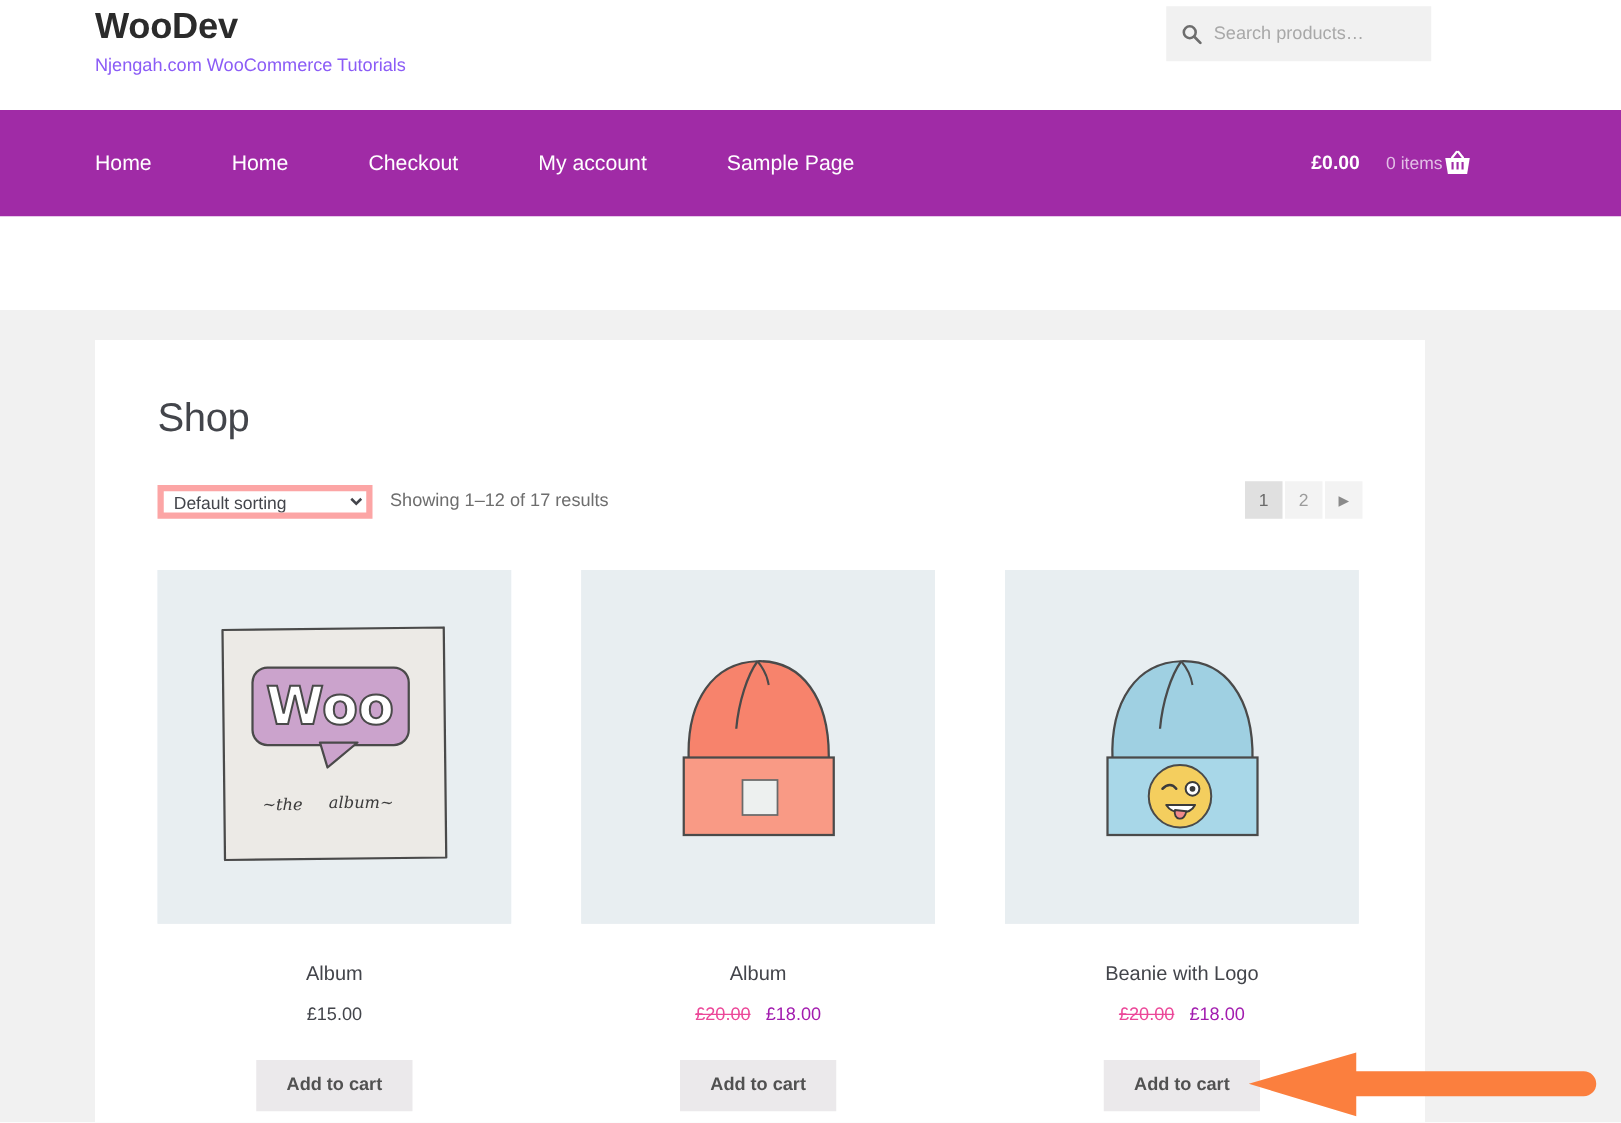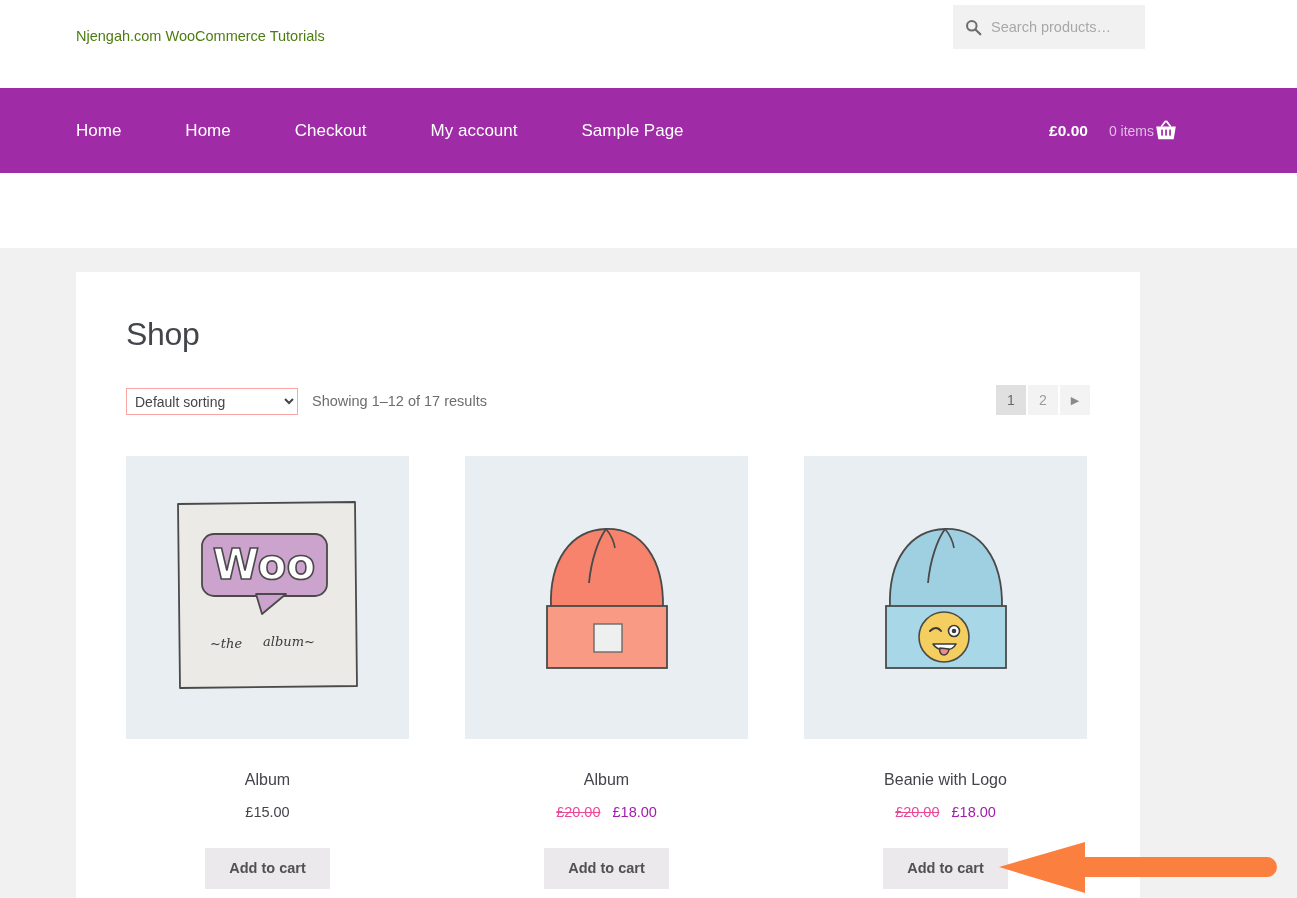--- a/index.html
+++ b/index.html
@@ -28,29 +28,29 @@
   .site-title {
     font-size: 29px;
     font-weight: bold;
     color: #2b2b2b;
     letter-spacing: -0.2px;
     line-height: 1.2;
     margin: 0;
   }
   .site-description {
     font-size: 14.5px;
-    color: #4d7c0f;
-    margin-top: 24px;
+    color: #8b5cf6;
+    margin-top: 6px;
     line-height: 1.2;
   }
   .header-search {
     position: absolute;
     right: 152px;
     top: 5px;
-    width: 192px;
+    width: 212px;
     height: 44px;
     background: #f1f1f1;
     border: none;
     display: flex;
     align-items: center;
     padding: 0 12px;
   }
   .header-search .search-ico {
     width: 17px;
     height: 17px;
@@ -153,21 +153,21 @@
   .orderby {
     position: absolute;
     left: 0;
     top: 0;
     width: 172px;
     height: 27px;
     font-family: "Liberation Sans", sans-serif;
     font-size: 14px;
     color: #43454b;
     background: #ffffff;
-    border: 1px solid #fca5a5;
+    border: 5px solid #fca5a5;
     border-radius: 0;
     padding: 0 4px;
     -webkit-appearance: menulist;
     appearance: menulist;
   }
   .result-count {
     position: absolute;
     left: 186px;
     top: 5px;
     font-size: 14.5px;
@@ -259,20 +259,21 @@
     width: 285px;
     height: 62px;
     pointer-events: none;
   }
 </style>
 </head>
 <body>
 
 <header class="site-header">
   <div class="site-branding">
+    <div class="site-title">WooDev</div>
     <div class="site-description">Njengah.com WooCommerce Tutorials</div>
   </div>
 
   <form class="header-search">
     <svg class="search-ico" viewBox="0 0 20 20">
       <circle cx="8" cy="8" r="5.6" fill="none" stroke="#6d6d6d" stroke-width="2.4"></circle>
       <line x1="12.3" y1="12.3" x2="18" y2="18" stroke="#6d6d6d" stroke-width="2.6" stroke-linecap="round"></line>
     </svg>
     <input type="text" placeholder="Search products…" style="">
   </form>

